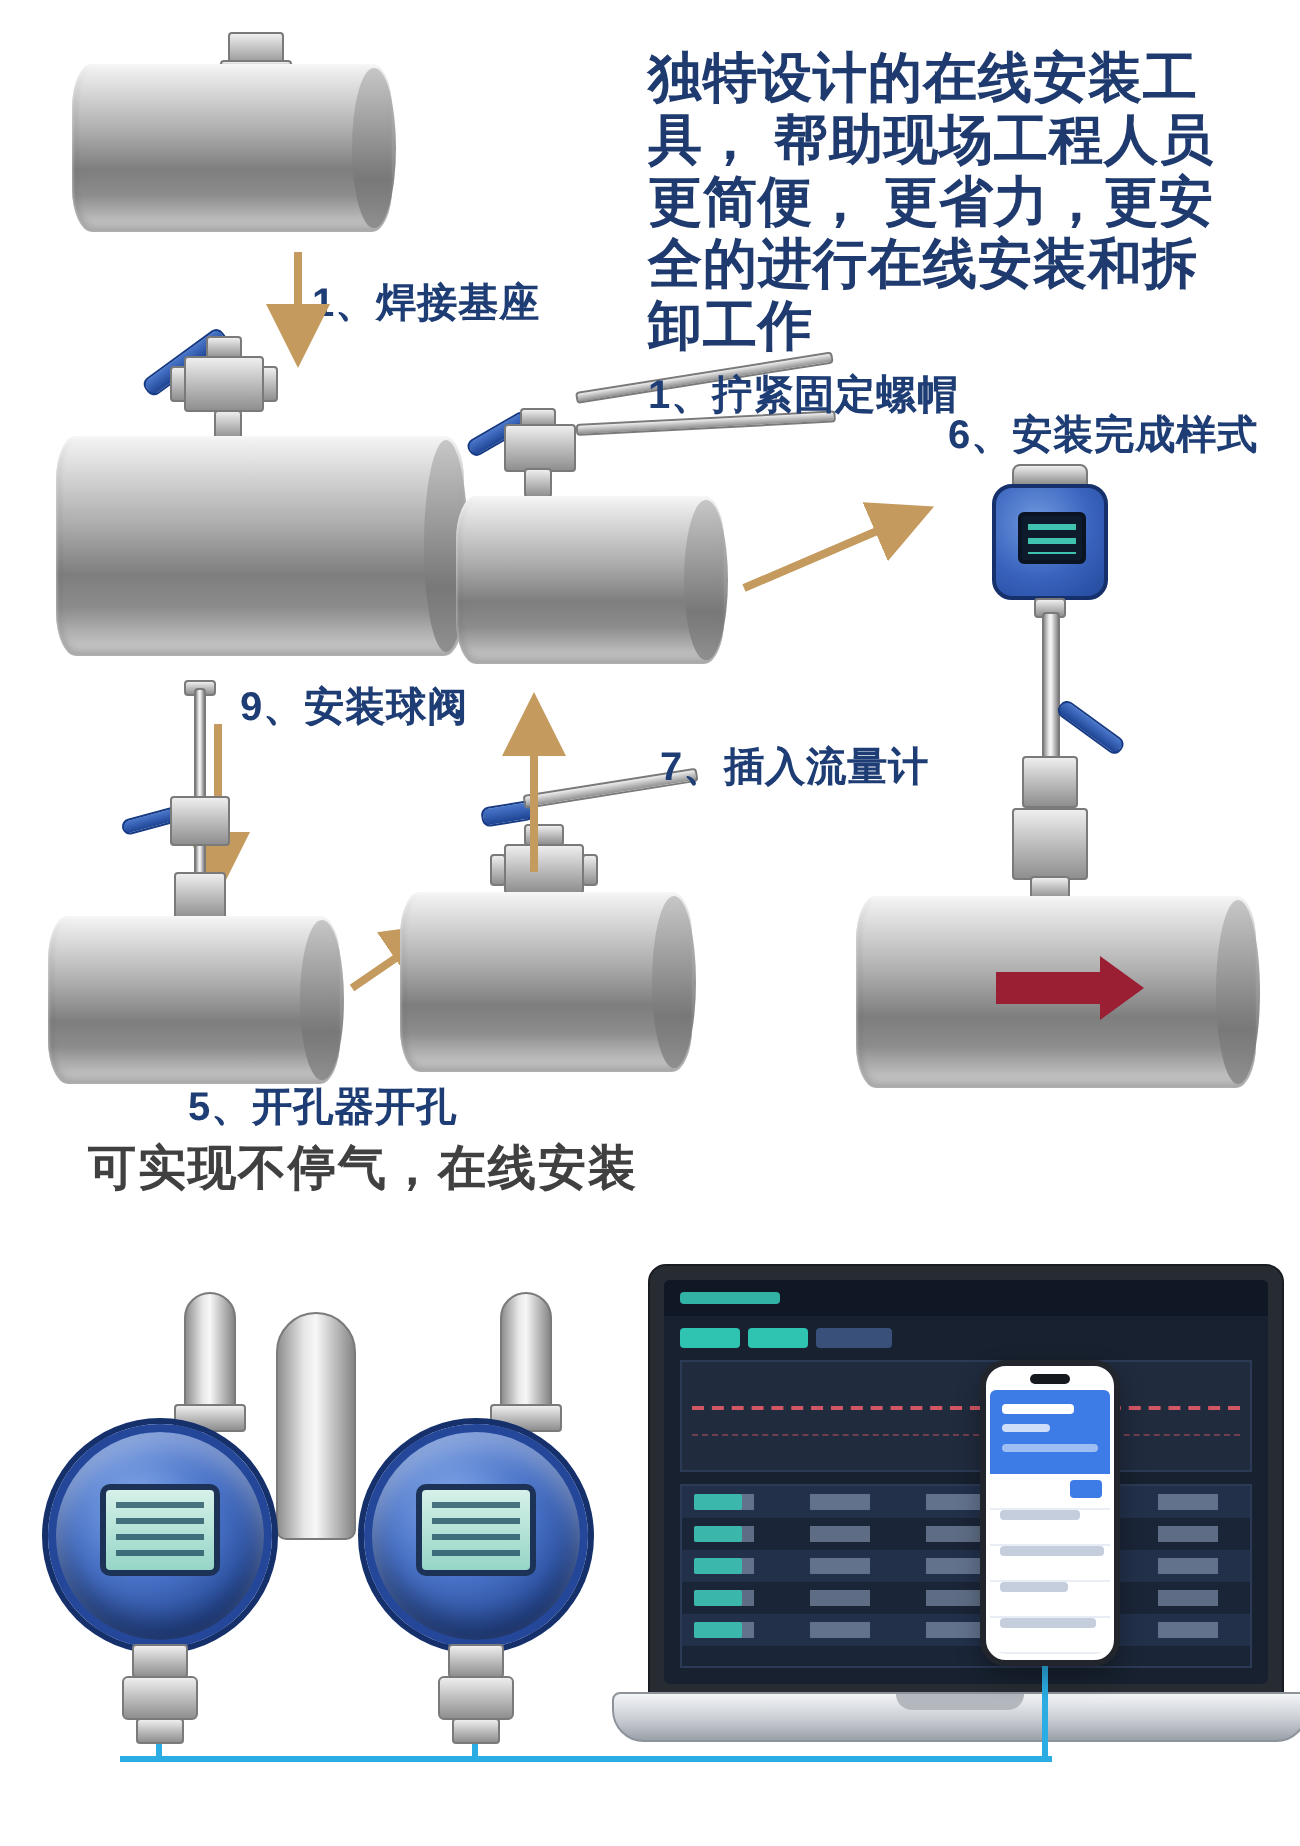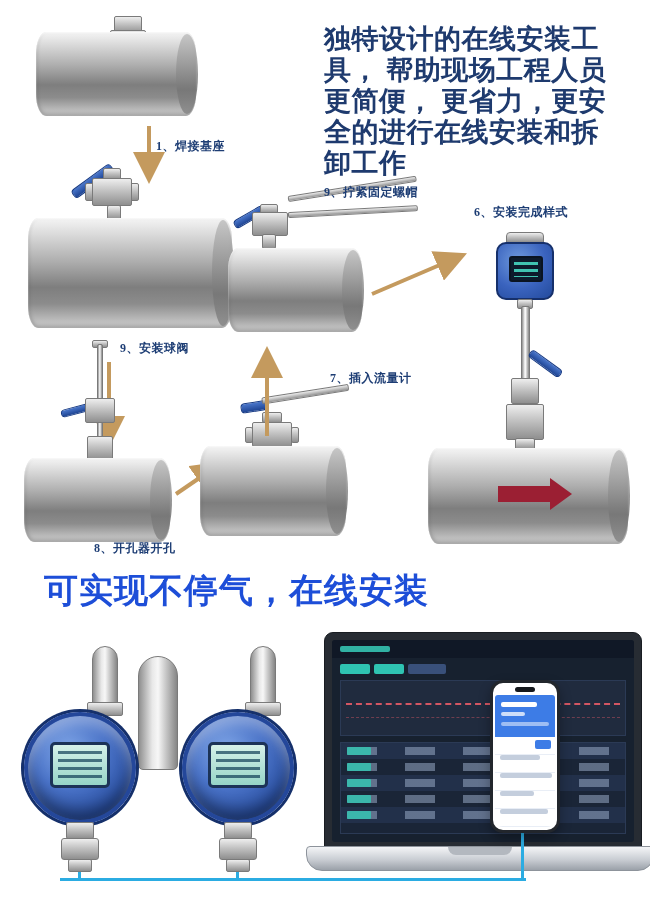--- a/index.html
+++ b/index.html
@@ -1,23 +1,23 @@
 <!DOCTYPE html>
 <html><head>
 <meta charset="utf-8">
 <style>
   *{margin:0;padding:0;box-sizing:border-box}
   html,body{background:#fff}
   .page{position:relative;width:650px;height:923px;background:#fff;overflow:hidden;
-        font-family:Liberation Serif, serif}
+        font-family:Liberation Sans, sans-serif}
   .intro{position:absolute;left:324px;top:24px;width:324px;font-size:27px;font-weight:700;
          color:#1e3a6e;line-height:31px;letter-spacing:.5px;white-space:pre-line}
-  .step-label{position:absolute;font-size:12px;font-weight:700;color:#1d3d74;
+  .step-label{position:absolute;font-size:20px;font-weight:700;color:#1d3d74;
               letter-spacing:.5px;white-space:nowrap}
-  .caption{position:absolute;font-size:34px;font-weight:700;color:#1d4ed8;letter-spacing:1px;white-space:nowrap}
+  .caption{position:absolute;font-size:24px;font-weight:700;color:#404040;letter-spacing:1px;white-space:nowrap}
   .pipe{position:absolute;border-radius:10px/22px;
         background:linear-gradient(180deg,#f5f5f5 0%,#dcdcdc 14%,#adadad 40%,#7e7e7e 63%,#8c8c8c 78%,#bcbcbc 93%,#cfcfcf 100%);
         box-shadow:inset 0 1px 2px rgba(255,255,255,.8),inset 0 -2px 4px rgba(0,0,0,.25)}
   .pipe::after{content:"";position:absolute;right:-2px;top:2%;width:22px;height:96%;border-radius:50%;
         background:linear-gradient(180deg,#c2c2c2,#777 70%,#8a8a8a);opacity:.9}
   .metal{position:absolute;background:linear-gradient(180deg,#eee 0%,#c2c2c2 45%,#8f8f8f 100%);
          border:1px solid #7a7a7a;border-radius:2px}
   .metal-v{position:absolute;background:linear-gradient(90deg,#8f8f8f,#e8e8e8 35%,#f7f7f7 50%,#c4c4c4 72%,#868686);
            border:1px solid #7a7a7a;border-radius:2px}
   .bluebar{position:absolute;background:linear-gradient(180deg,#4a77cc,#1e4493);
@@ -124,21 +124,21 @@
     <path d="M13,4 L13,78" stroke="#c49a5e" stroke-width="4" fill="none" marker-end="url(#ah2)"></path>
   </svg>
 
   <div class="metal" style="left:92px;top:340px;width:16px;height:8px"></div>
   <div class="metal-v" style="left:97px;top:344px;width:6px;height:118px"></div>
   <div class="bluebar" style="left:60px;top:402px;width:32px;height:8px;transform:rotate(-15deg);transform-origin:100% 50%"></div>
   <div class="metal" style="left:85px;top:398px;width:30px;height:25px"></div>
   <div class="metal" style="left:87px;top:436px;width:26px;height:24px"></div>
   <div class="pipe" style="left:24px;top:458px;width:146px;height:84px"></div>
 
-  <div class="step-label" style="left:94px;top:540px">8、开孔器开孔</div>
+  <div class="step-label" style="left:94px;top:540px">5、开孔器开孔</div>
   <svg class="arrow" style="left:172px;top:452px" width="54" height="48">
     <defs>
         <marker id="ah3" markerWidth="8" markerHeight="8" refX="5" refY="4" orient="auto">
           <path d="M0,0 L8,4 L0,8 z" fill="#c49a5e"></path>
         </marker>
       </defs>
     <path d="M4,42 L42,16" stroke="#c49a5e" stroke-width="4" fill="none" marker-end="url(#ah3)"></path>
   </svg>
 
   <div style="position:absolute;left:240px;top:388px;width:112px;height:32px;transform:rotate(-9deg);transform-origin:0 50%">
@@ -162,21 +162,21 @@
   </svg>
 
   <div class="metal" style="left:288px;top:196px;width:130px;height:6px;transform:rotate(-9deg);transform-origin:0 50%"></div>
   <div class="metal" style="left:288px;top:212px;width:130px;height:6px;transform:rotate(-3deg);transform-origin:0 50%"></div>
   <div class="bluebar" style="left:230px;top:204px;width:34px;height:9px;transform:rotate(-30deg);transform-origin:100% 50%"></div>
   <div class="metal" style="left:260px;top:204px;width:18px;height:10px"></div>
   <div class="metal" style="left:252px;top:212px;width:36px;height:24px"></div>
   <div class="metal" style="left:262px;top:234px;width:14px;height:15px"></div>
   <div class="pipe" style="left:228px;top:248px;width:134px;height:84px"></div>
 
-  <div class="step-label" style="left:324px;top:184px">9、拧紧固定螺帽</div>
+  <div class="step-label" style="left:324px;top:184px">1、拧紧固定螺帽</div>
   <svg class="arrow" style="left:366px;top:240px" width="108" height="62">
     <defs>
         <marker id="ah5" markerWidth="8" markerHeight="8" refX="5" refY="4" orient="auto">
           <path d="M0,0 L8,4 L0,8 z" fill="#c49a5e"></path>
         </marker>
       </defs>
     <path d="M6,54 L90,18" stroke="#c49a5e" stroke-width="4" fill="none" marker-end="url(#ah5)"></path>
   </svg>
 
   <div class="step-label" style="left:474px;top:204px">6、安装完成样式</div>

